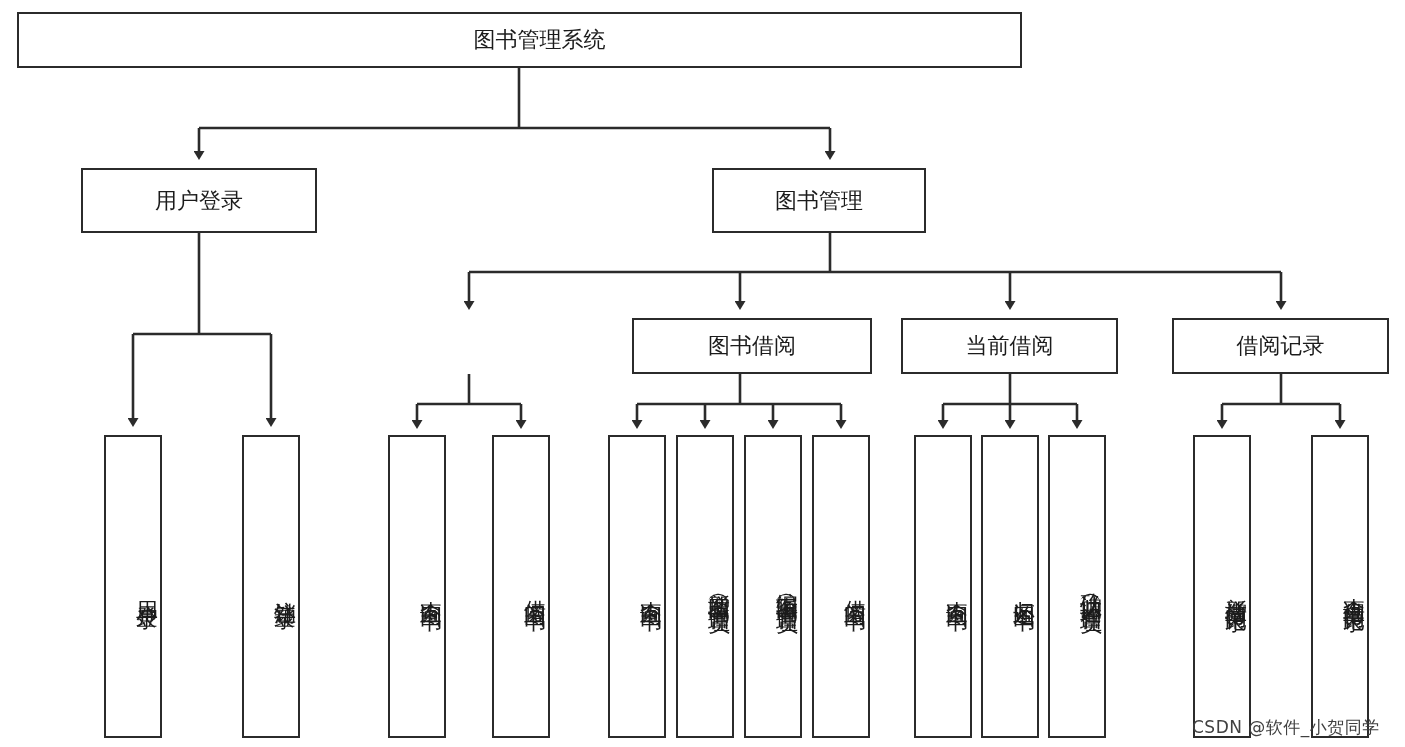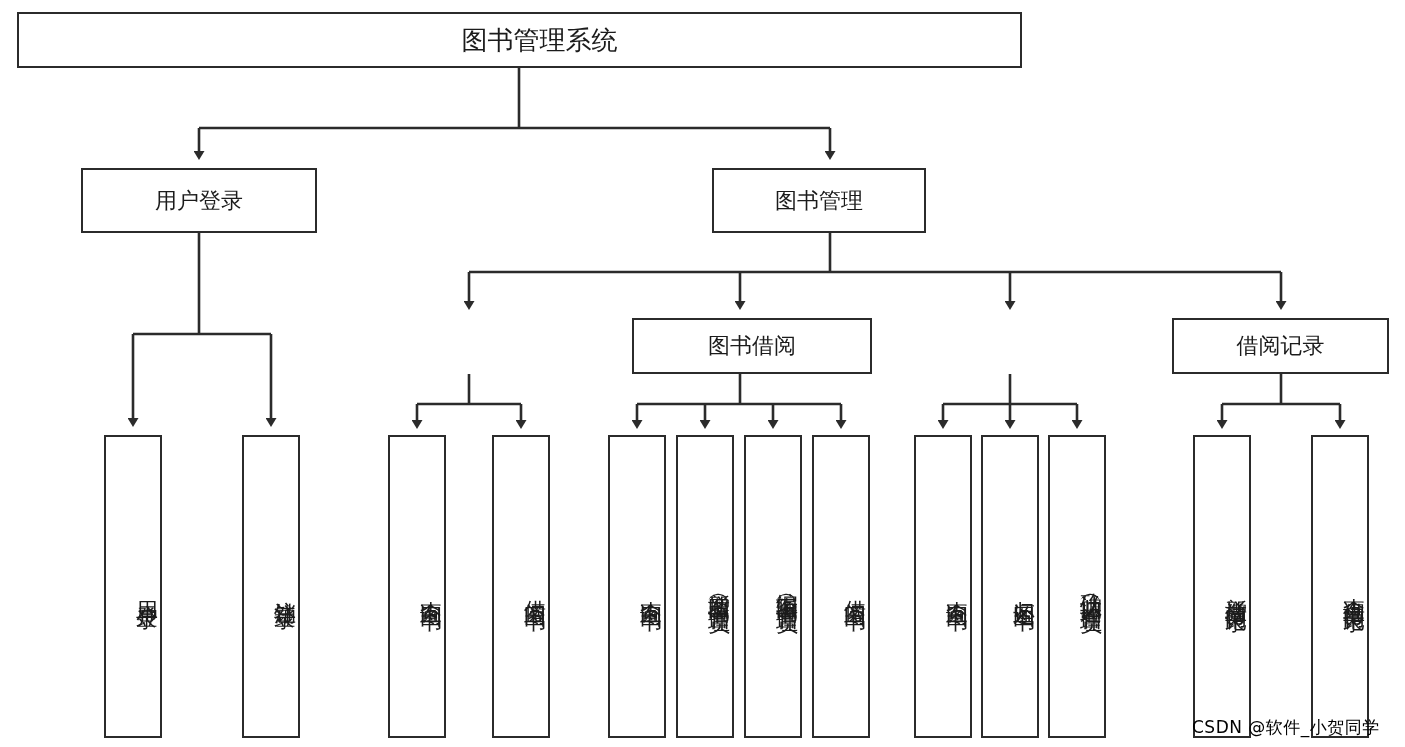--- a/index.html
+++ b/index.html
@@ -31,21 +31,21 @@
     background: #ffffff;
     border: 2px solid #2b2b2b;
     display: flex;
     align-items: center;
     justify-content: center;
     color: #1b1b1b;
     text-align: center;
     line-height: 1.18;
   }
   .node.root {
-    font-size: 26px;
+    font-size: 22px;
     padding-left: 40px;
   }
   .node.lvl2 {
     font-size: 22px;
   }
   .node.lvl3 {
     font-size: 22px;
   }
   .node.leaf {
     font-size: 22px;
@@ -56,21 +56,21 @@
     align-items: flex-start;
     justify-content: center;
   }
   .node.leaf .lbl {
     display: block;
     white-space: normal;
   }
   .watermark {
     position: absolute;
     font-size: 17px;
-    color: #000000;
+    color: #404040;
     white-space: nowrap;
     letter-spacing: 0.5px;
   }
 </style>
 </head>
 <body>
 
 <div id="canvas">
 
   <svg class="edges" viewBox="0 0 1405 747" xmlns="http://www.w3.org/2000/svg">
@@ -133,20 +133,23 @@
   <div class="node lvl2" style="left:81px; top:168px; width:236px; height:65px;">
     <span class="lbl">用户登录</span>
   </div>
   <div class="node lvl2" style="left:712px; top:168px; width:214px; height:65px;">
     <span class="lbl">图书管理</span>
   </div>
 
   <div class="node lvl3" style="left:632px; top:318px; width:240px; height:56px;">
     <span class="lbl">图书借阅</span>
   </div>
+  <div class="node lvl3" style="left:901px; top:318px; width:217px; height:56px;">
+    <span class="lbl">当前借阅</span>
+  </div>
   <div class="node lvl3" style="left:1172px; top:318px; width:217px; height:56px;">
     <span class="lbl">借阅记录</span>
   </div>
 
   <div class="node leaf" style="left:104px; top:435px; width:58px; height:303px;">
     <span class="lbl">用户登录</span>
   </div>
   <div class="node leaf" style="left:242px; top:435px; width:58px; height:303px;">
     <span class="lbl">注销登录</span>
   </div>

